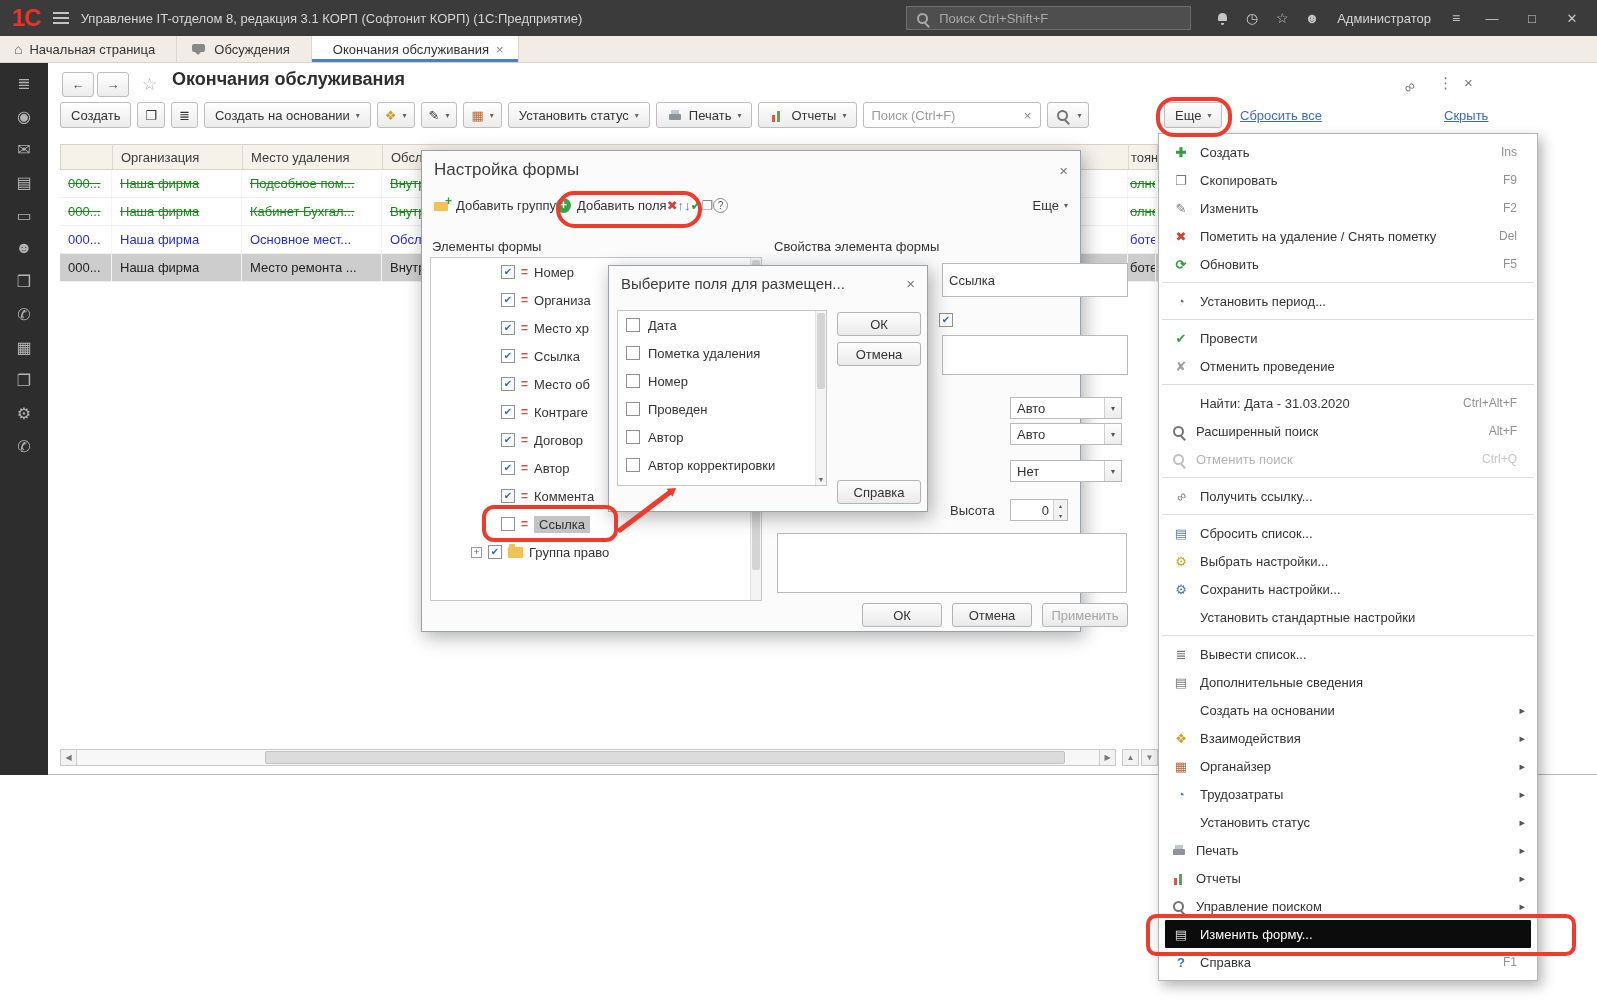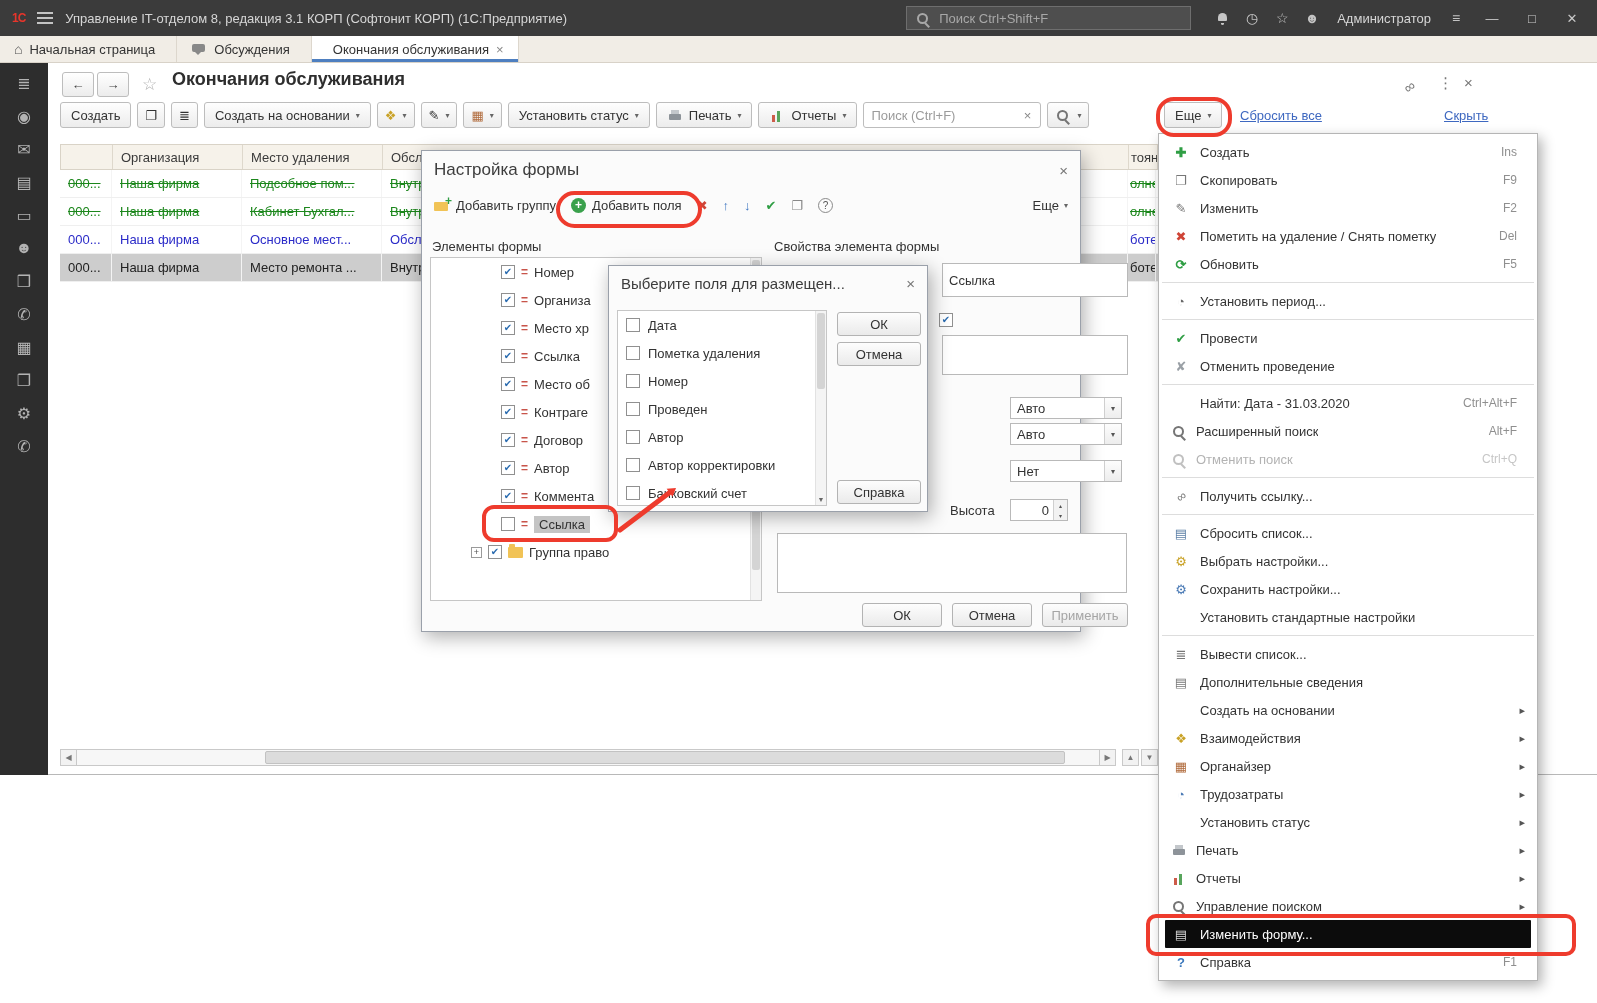--- a/index.html
+++ b/index.html
@@ -3,21 +3,21 @@
 <meta charset="utf-8">
 <style>
   *{box-sizing:border-box;margin:0;padding:0}
   body{font-family:"Liberation Sans",sans-serif;background:#fff}
   .screen{position:relative;width:1597px;height:1003px;background:#fff;overflow:hidden;font-size:13px;color:#333}
   .abs{position:absolute}
   .app{position:absolute;left:0;top:0;width:1597px;height:775px;background:#fff;border-bottom:1px solid #b8b8b8}
 
   
   .titlebar{position:absolute;left:0;top:0;right:0;height:36px;background:#3b3b3b;display:flex;align-items:center;gap:12px;padding:0 12px;color:#d6d6d6;font-size:13px}
-  .logo{color:#e8352b;font-weight:bold;font-size:12px;letter-spacing:-1px}
+  .logo{color:#e8352b;font-weight:bold;font-size:24px;letter-spacing:-1px}
   .burger{width:16px;height:12px;border-top:2px solid #c3c3c3;border-bottom:2px solid #c3c3c3;position:relative;cursor:pointer}
   .burger::after{content:'';position:absolute;left:0;right:0;top:3px;height:2px;background:#c3c3c3}
   .tb-title{white-space:nowrap;overflow:hidden;max-width:620px}
   .tb-search{margin-left:auto;width:285px;height:24px;background:#4e4e4e;border:1px solid #6e6e6e;display:flex;align-items:center;gap:8px;padding:0 8px;color:#a8a8a8;margin-right:12px;cursor:text}
   .tbic{display:inline-flex;align-items:center;justify-content:center;width:18px;height:18px;color:#c3c3c3;font-size:14px;position:relative;cursor:pointer}
   .tb-user{color:#d6d6d6;margin:8px 4px;cursor:pointer}
   .wctl{width:26px;text-align:center;color:#c9c9c9;font-size:13px;margin-left:2px;cursor:pointer}
 
   
   .tabbar{position:absolute;left:0;top:36px;right:0;height:27px;background:#f1ede6;border-bottom:1px solid #d8d2c8}
@@ -64,21 +64,21 @@
   .sbtn{width:17px;height:17px;border:1px solid #c9c9c9;background:#f2f2f2;color:#777;font-size:8px;display:inline-flex;align-items:center;justify-content:center;cursor:pointer}
   .htrack{flex:1;position:relative;border-top:1px solid #c9c9c9;border-bottom:1px solid #c9c9c9;background:#f7f7f7}
   .hthumb{position:absolute;left:188px;width:800px;top:1px;bottom:1px;background:#dcdcdc;border:1px solid #c2c2c2;border-radius:2px;cursor:grab}
 
   
   .dlg{position:absolute;background:#fbfbfb;border:1px solid #9aa0aa;box-shadow:3px 5px 18px rgba(0,0,0,.32)}
   .dlg-head{display:flex;align-items:center;padding:9px 12px}
   .dlg-title{font-size:17px;color:#3d3d3d;white-space:nowrap;overflow:hidden}
   .dlg-title.small{font-size:15px}
   .dlg-x{margin-left:auto;color:#777;font-size:15px;cursor:pointer;padding-left:10px}
-  .fd-toolbar{position:absolute;left:0;top:38px;right:0;height:32px;display:flex;align-items:center;gap:15px;padding:0 12px}
+  .fd-toolbar{position:absolute;left:0;top:38px;right:0;height:32px;display:flex;align-items:center;padding:0 12px}
   .fd-tool{display:inline-flex;align-items:center;gap:6px;font-size:13px;color:#333;cursor:pointer;white-space:nowrap}
   .fd-ic{font-size:13px;cursor:pointer;position:relative;display:inline-flex}
   .fd-more{margin-left:auto;display:inline-flex;align-items:center;gap:5px;cursor:pointer}
   .plabel{font-size:13px;color:#333}
   .panel{position:absolute;background:#fff;border:1px solid #c6c6c6;overflow:hidden}
   .ti{display:flex;align-items:center;height:28px;padding-left:70px;gap:6px;font-size:13px;cursor:pointer}
   .ti.group{padding-left:40px}
   .cb{width:14px;height:14px;border:1px solid #909090;background:#fff;font-size:10px;line-height:12px;text-align:center;color:#2b6cb0;flex:none;display:inline-block;cursor:pointer}
   .drag{color:#c8544a;font-weight:bold;font-size:12px}
   .exp{display:none;width:11px;height:11px;border:1px solid #9a9a9a;font-size:9px;line-height:9px;text-align:center;color:#555;flex:none}
@@ -511,21 +511,21 @@
     <button class="dbtn" style="left:440px;top:452px;width:80px">ОК</button>
     <button class="dbtn" style="left:530px;top:452px;width:80px">Отмена</button>
     <button class="dbtn disabled" style="left:620px;top:452px;width:86px">Применить</button>
   </div>
 
   <div class="dlg" style="left:608px;top:265px;width:320px;height:247px;z-index:25">
     <div class="dlg-head">
       <span class="dlg-title small">Выберите поля для размещен...</span>
       <span class="dlg-x">×</span>
     </div>
-    <div class="panel" style="left:8px;top:44px;width:210px;height:196px">
+    <div class="panel" style="left:8px;top:44px;width:210px;height:176px">
       <div>
 
           <div class="fi">
             <span class="cb"></span>
             <span>Дата</span>
           </div>
 
           <div class="fi">
             <span class="cb"></span>
             <span>Пометка удаления</span>

